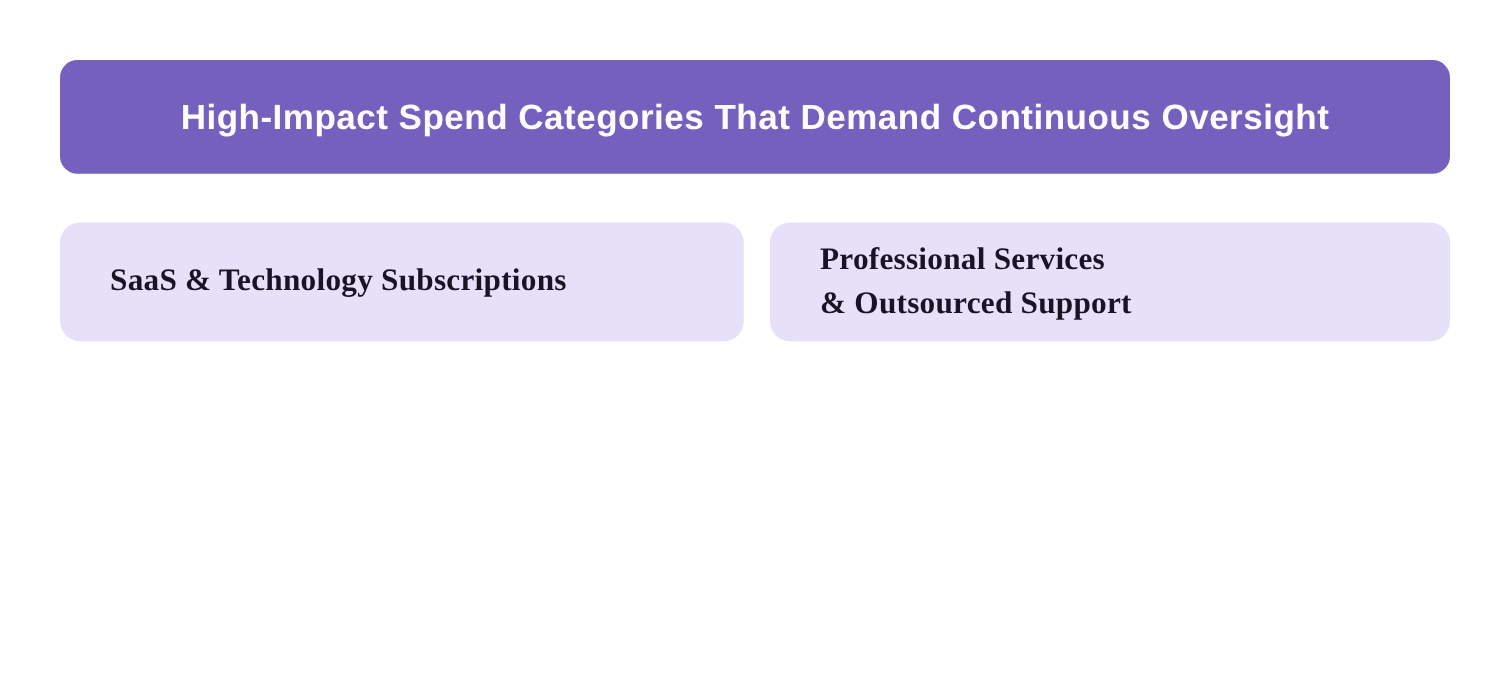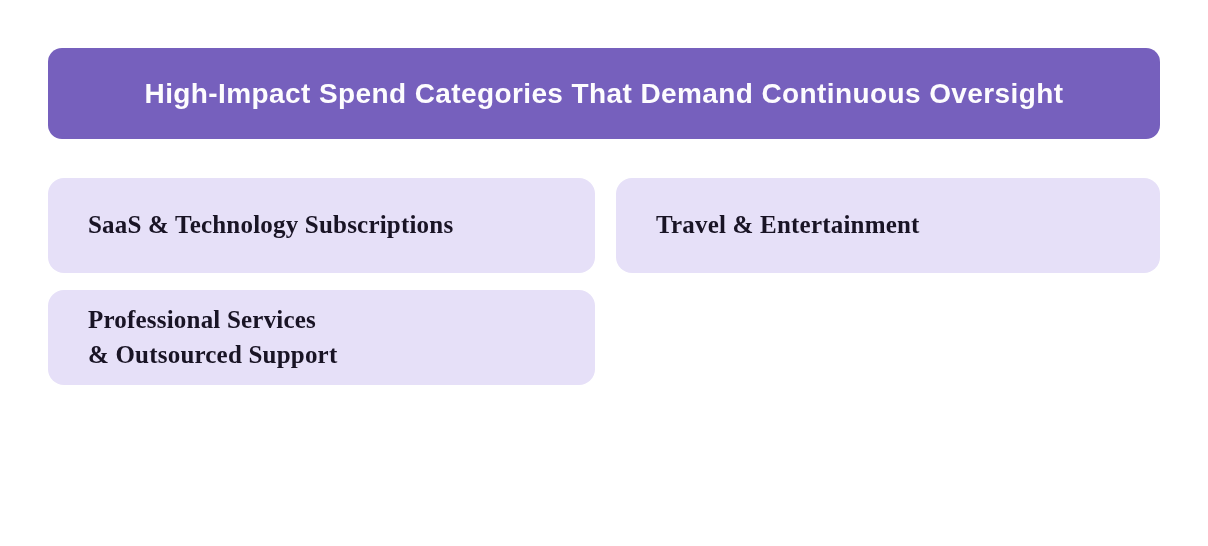--- a/index.html
+++ b/index.html
@@ -79,23 +79,20 @@
     <h1 class="banner-title">High-Impact Spend Categories That Demand Continuous Oversight</h1>
   </div>
 
   <div class="grid">
 
     <div class="card">
       <span class="card-label">SaaS &amp; Technology Subscriptions</span>
     </div>
 
 
-    <div class="card">
-      <span class="card-label">Travel &amp; Entertainment</span>
-    </div>
 
     <div class="card">
       <span class="card-label">Professional Services
 &amp; Outsourced Support</span>
     </div>
 
 
   </div>
 
 </div>

